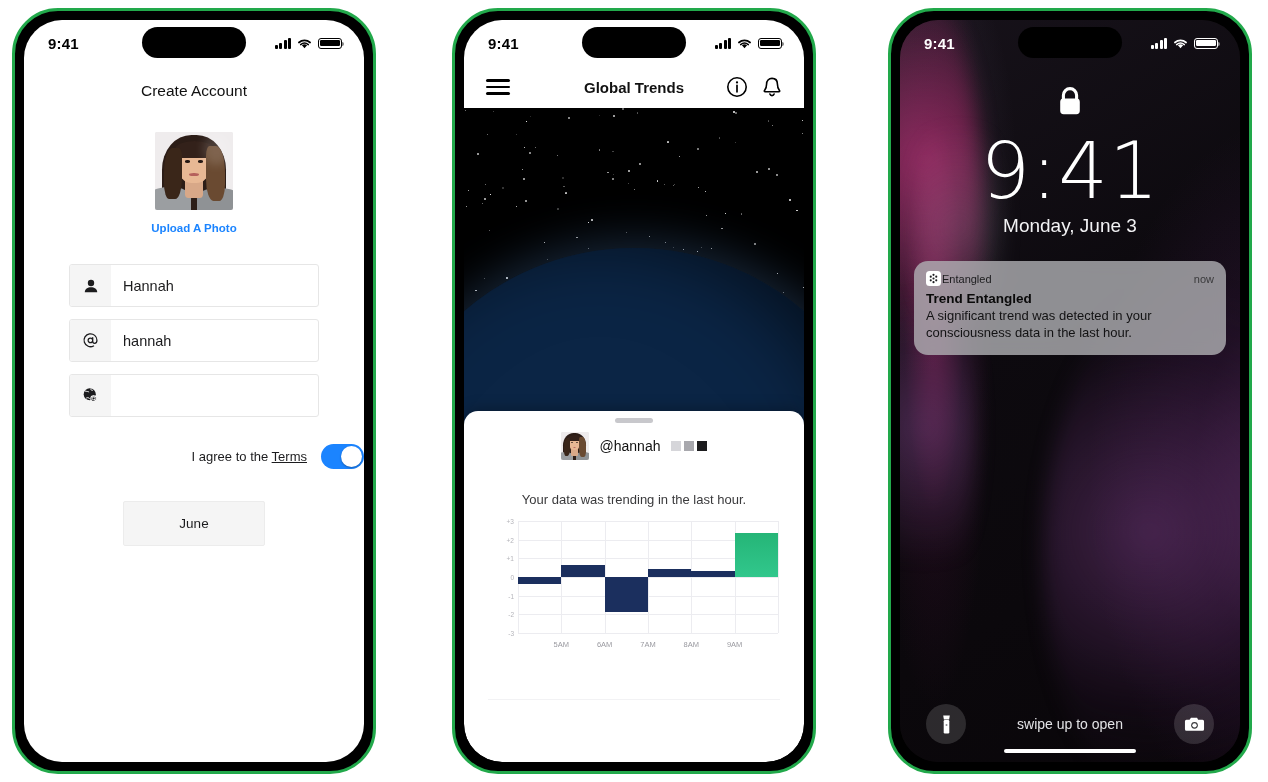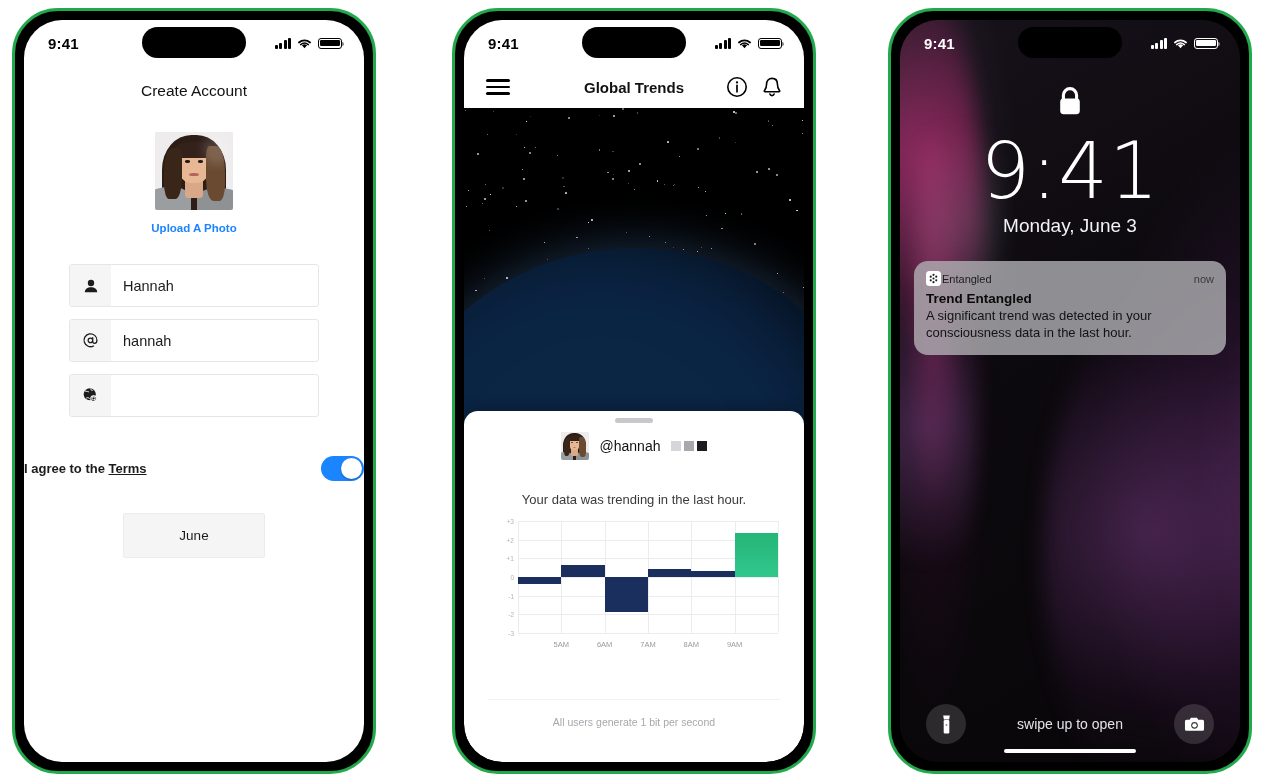--- a/index.html
+++ b/index.html
@@ -144,24 +144,23 @@
     flex: 1;
     display: flex;
     align-items: center;
     padding-left: 12px;
     font-size: 14.5px;
     color: #1c1c1e;
   }
   .terms-row {
     display: flex;
     align-items: center;
-    justify-content: space-between;
+    justify-content: flex-end;
     gap: 14px;
-    margin-top: 39px;
-    font-weight: bold;
+    margin-top: 27px;
   }
   .terms-label { font-size: 13px; color: #1c1c1e; }
   .terms-label u { text-decoration-thickness: 1px; }
   .toggle {
     width: 43px; height: 25px;
     border-radius: 13px;
     background: #1b84ff;
     position: relative;
     cursor: pointer;
     flex: none;
@@ -845,21 +844,20 @@
             <div class="bar" style="left: 83.3333%; width: 16.6667%; top: 10.8333%; height: 39.1667%; background: linear-gradient(rgb(37, 181, 119) 0%, rgb(49, 199, 140) 100%);"></div>
             <div class="xtick" style="left: 16.6667%; bottom: -16px;">5AM</div>
             <div class="xtick" style="left: 33.3333%; bottom: -16px;">6AM</div>
             <div class="xtick" style="left: 50%; bottom: -16px;">7AM</div>
             <div class="xtick" style="left: 66.6667%; bottom: -16px;">8AM</div>
             <div class="xtick" style="left: 83.3333%; bottom: -16px;">9AM</div>
           </div>
       </div>
 
       <div class="card-divider"></div>
-      <div class="card-foot">All users generate 1 bit per second</div>
     </div>
   </div>
 </div>
 
 <div class="phone" id="phone-lock">
   <div class="btn-stub" style="left:-3px; top:130px; width:3px; height:34px;"></div>
   <div class="btn-stub" style="left:-3px; top:176px; width:3px; height:56px;"></div>
   <div class="btn-stub" style="left:-3px; top:242px; width:3px; height:56px;"></div>
   <div class="btn-stub" style="right:-3px; top:182px; width:3px; height:76px;"></div>
 

